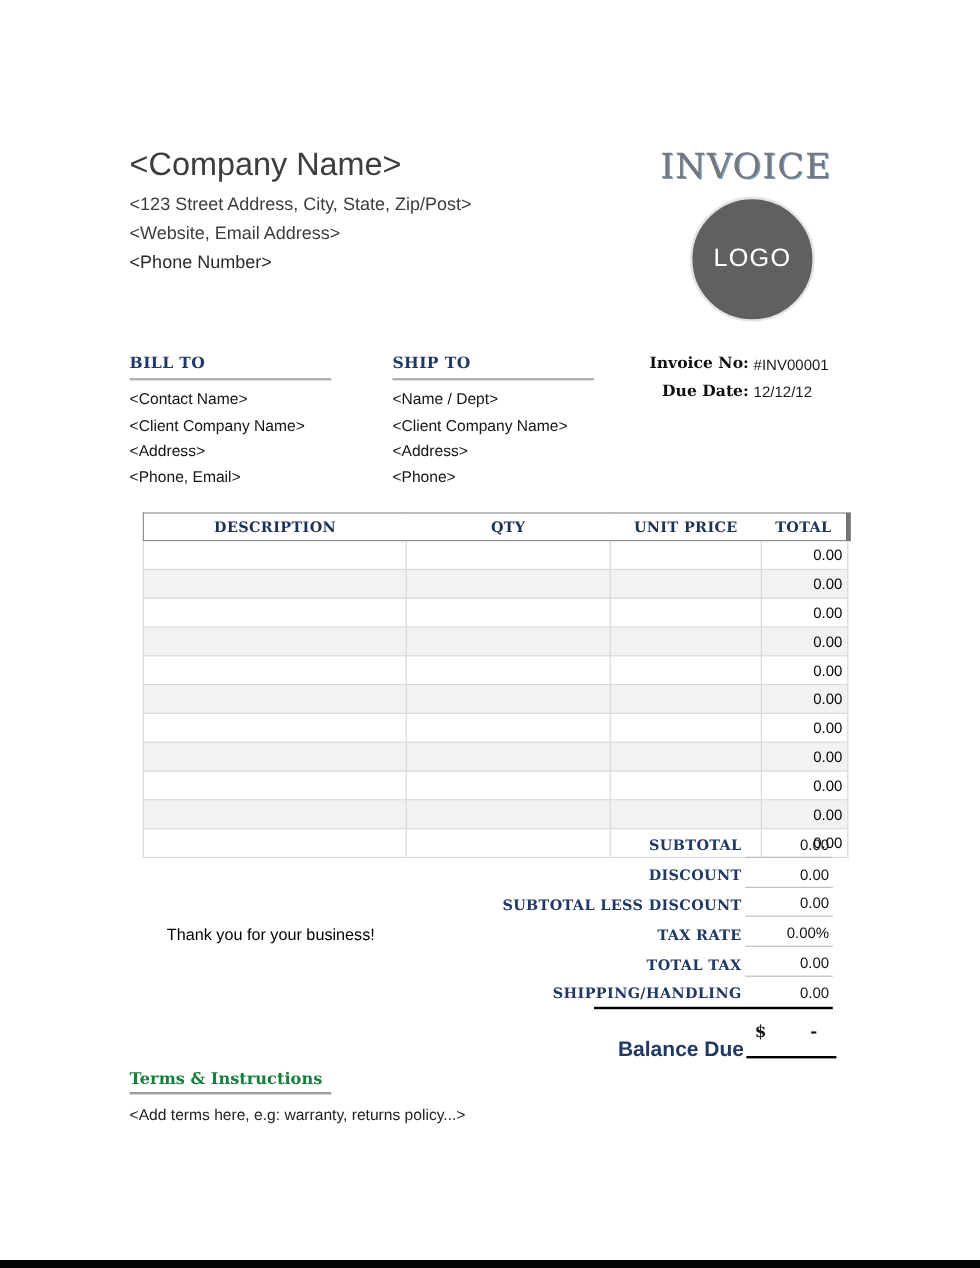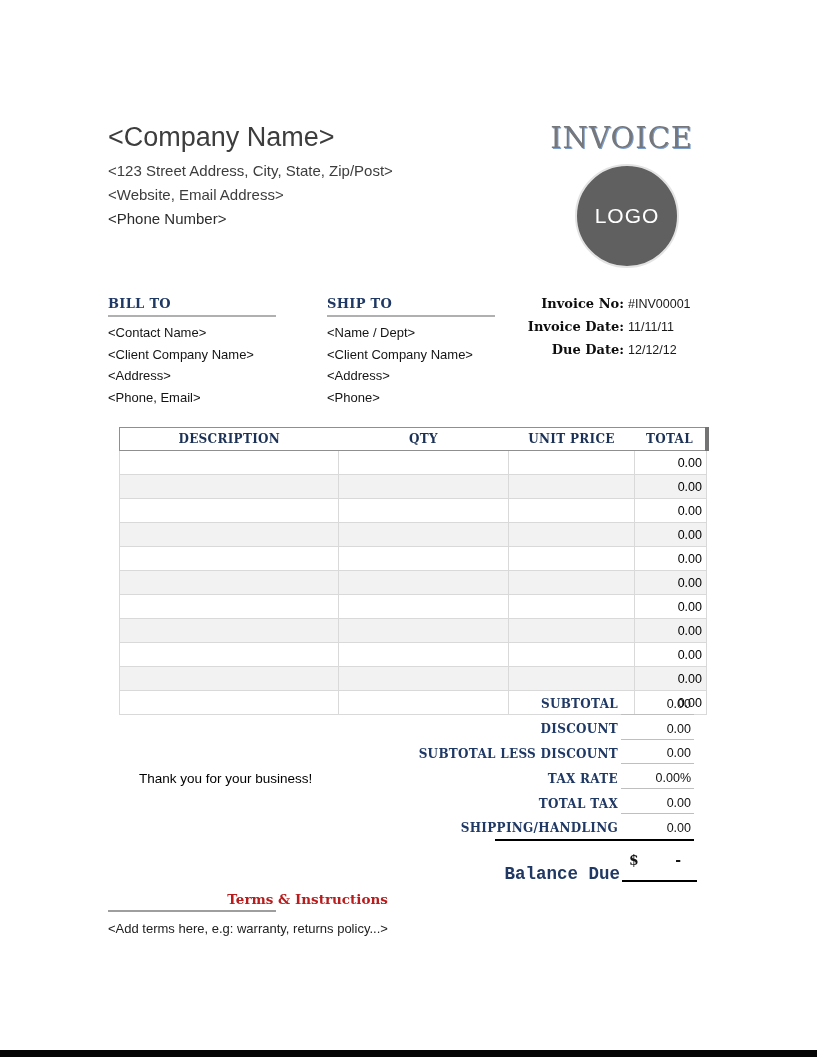--- a/index.html
+++ b/index.html
@@ -51,31 +51,31 @@
   .totals{position:absolute;left:300px;top:692px;width:394px;}
   .totals-row{display:flex;align-items:center;height:24.8px;}
   .totals-label{flex:1;text-align:right;font-family:"DejaVu Serif",serif;font-weight:bold;
         font-size:12px;color:var(--navy,#1f3864);letter-spacing:0.3px;padding-right:3px;}
   .totals-value{width:70px;text-align:right;font-size:12.5px;color:#111;
         padding:3px 3px 3px 0;border-bottom:1px solid #bfbfbf;}
   .totals-row.last .totals-value{border-bottom:none;}
 
   .rule-thick{position:absolute;left:495px;top:839px;width:199px;height:2px;background:#000;}
   .balance-row{position:absolute;left:300px;top:845px;width:394px;height:30px;display:flex;align-items:center;}
-  .balance-label{flex:1;text-align:right;font-family:Liberation Mono, monospace;font-weight:bold;
+  .balance-label{flex:1;text-align:right;font-family:Liberation Sans, sans-serif;font-weight:bold;
         font-size:17.5px;color:var(--navy,#1f3864);margin-top:28px;}
   .balance-value{width:72px;box-sizing:border-box;margin-left:2px;display:flex;justify-content:space-between;
         padding:0 13px 0 7px;font-family:"DejaVu Serif",serif;font-weight:bold;font-size:14px;color:#141414;}
   .rule-balance{position:absolute;left:622px;top:880px;width:75px;height:2px;background:#000;}
 
   .thank-you{position:absolute;left:139px;top:771px;font-size:13.5px;color:#000;}
 
   
   .terms{position:absolute;left:108px;top:891px;}
-  .terms-label{font-family:"DejaVu Serif",serif;font-weight:bold;font-size:13.5px;color:#b91c1c;text-align:right;}
+  .terms-label{font-family:"DejaVu Serif",serif;font-weight:bold;font-size:13.5px;color:#15803d;}
   .terms-rule{width:168px;height:0;border-bottom:2px solid #9e9e9e;margin-top:3px;}
   .terms-line{font-size:13px;color:#222;margin-top:9px;height:13.5px;}
 
   .bottom-bar{position:absolute;left:0;bottom:0;width:817px;height:7px;background:#050505;}
 </style>
 </head>
 <body>
 
 <div class="page">
 
@@ -104,24 +104,20 @@
     <div class="contact-line">&lt;Name / Dept&gt;</div>
     <div class="contact-line">&lt;Client Company Name&gt;</div>
     <div class="contact-line">&lt;Address&gt;</div>
     <div class="contact-line">&lt;Phone&gt;</div>
   </div>
 
   <div class="meta-block">
     <div class="meta-row">
       <div class="meta-label">Invoice No:</div>
       <div class="meta-value">#INV00001</div>
-    </div>
-    <div class="meta-row">
-      <div class="meta-label">Invoice Date:</div>
-      <div class="meta-value">11/11/11</div>
     </div>
     <div class="meta-row">
       <div class="meta-label">Due Date:</div>
       <div class="meta-value">12/12/12</div>
     </div>
   </div>
 
   <table class="items-table">
     <colgroup>
         <col style="width:219px">

